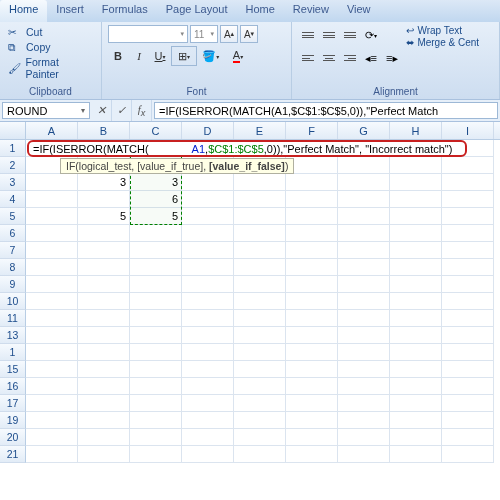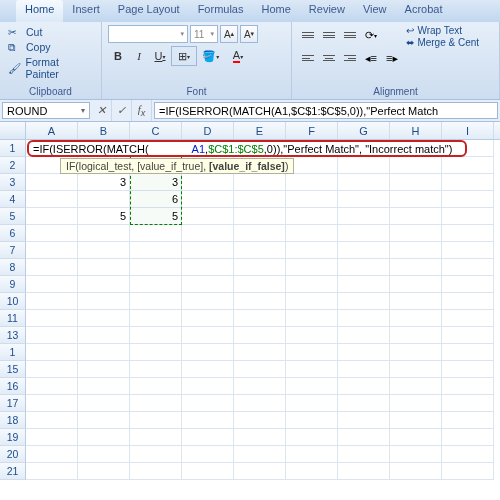--- a/index.html
+++ b/index.html
@@ -1,18 +1,18 @@
 <!DOCTYPE html>
 <html><head>
 <meta charset="utf-8">
 <style>
 * { margin: 0; padding: 0; box-sizing: border-box; font-family: 'Segoe UI', Tahoma, sans-serif; }
 body { background: #fff; width: 500px; height: 500px; overflow: hidden; font-size: 11px; }
 
-.tabs { display: flex; background: linear-gradient(#dce8f6, #c0d7ef); height: 22px; padding-left: 16px; }
+.tabs { display: flex; background: linear-gradient(#dce8f6, #c0d7ef); height: 22px; }
 .tab { padding: 3px 9px; color: #3d5a8f; cursor: pointer; font-size: 11px; }
 .tab.active { background: linear-gradient(#f6fafe, #dbe9f7); border-radius: 3px 3px 0 0; color: #1c4c8b; font-weight: 500; }
 
 .ribbon { background: linear-gradient(#e6eff9, #cdddf0); height: 78px; display: flex; border-bottom: 1px solid #a9c1de; }
 .group { border-right: 1px solid #b8cde4; padding: 3px 6px 1px 6px; display: flex; flex-direction: column; justify-content: space-between; position: relative; }
 .group-title { text-align: center; color: #3d5a8f; font-size: 10px; padding: 1px 0; }
 
 .clipboard-items { display: flex; flex-direction: column; gap: 1px; }
 .cb-item { display: flex; align-items: center; gap: 4px; color: #1c4c8b; font-size: 10.5px; cursor: pointer; padding: 1px 2px; }
 .cb-icon { width: 14px; height: 12px; display: inline-block; }
@@ -60,26 +60,25 @@
 
 .lines { display: inline-flex; flex-direction: column; gap: 1.5px; width: 12px;}
 .lines span { height: 1px; background: #555; display:block;}
 </style>
 </head>
 <body>
 
 <div class="tabs">
   <div class="tab active">Home</div>
   <div class="tab">Insert</div>
+  <div class="tab">Formulas</div>
   <div class="tab">Page Layout</div>
-  <div class="tab">Formulas</div>
   <div class="tab">Home</div>
   <div class="tab">Review</div>
   <div class="tab">View</div>
-  <div class="tab">Acrobat</div>
 </div>
 
 <div class="ribbon">
   <div class="group" style="width:102px">
     <div class="clipboard-items">
       <div class="cb-item">
           <span class="cb-icon">✂</span>
           <span>Cut</span>
         </div>
       <div class="cb-item">
@@ -411,32 +410,20 @@
         <div class="cell"></div>
         <div class="cell"></div>
         <div class="cell"></div>
         <div class="cell"></div>
         <div class="cell"></div>
         <div class="cell"></div>
         <div class="cell"></div>
         <div class="cell"></div>
       </div>
     <div class="row">
-        <div class="rowh">18</div>
-        <div class="cell"></div>
-        <div class="cell"></div>
-        <div class="cell"></div>
-        <div class="cell"></div>
-        <div class="cell"></div>
-        <div class="cell"></div>
-        <div class="cell"></div>
-        <div class="cell"></div>
-        <div class="cell"></div>
-      </div>
-    <div class="row">
         <div class="rowh">19</div>
         <div class="cell"></div>
         <div class="cell"></div>
         <div class="cell"></div>
         <div class="cell"></div>
         <div class="cell"></div>
         <div class="cell"></div>
         <div class="cell"></div>
         <div class="cell"></div>
         <div class="cell"></div>

